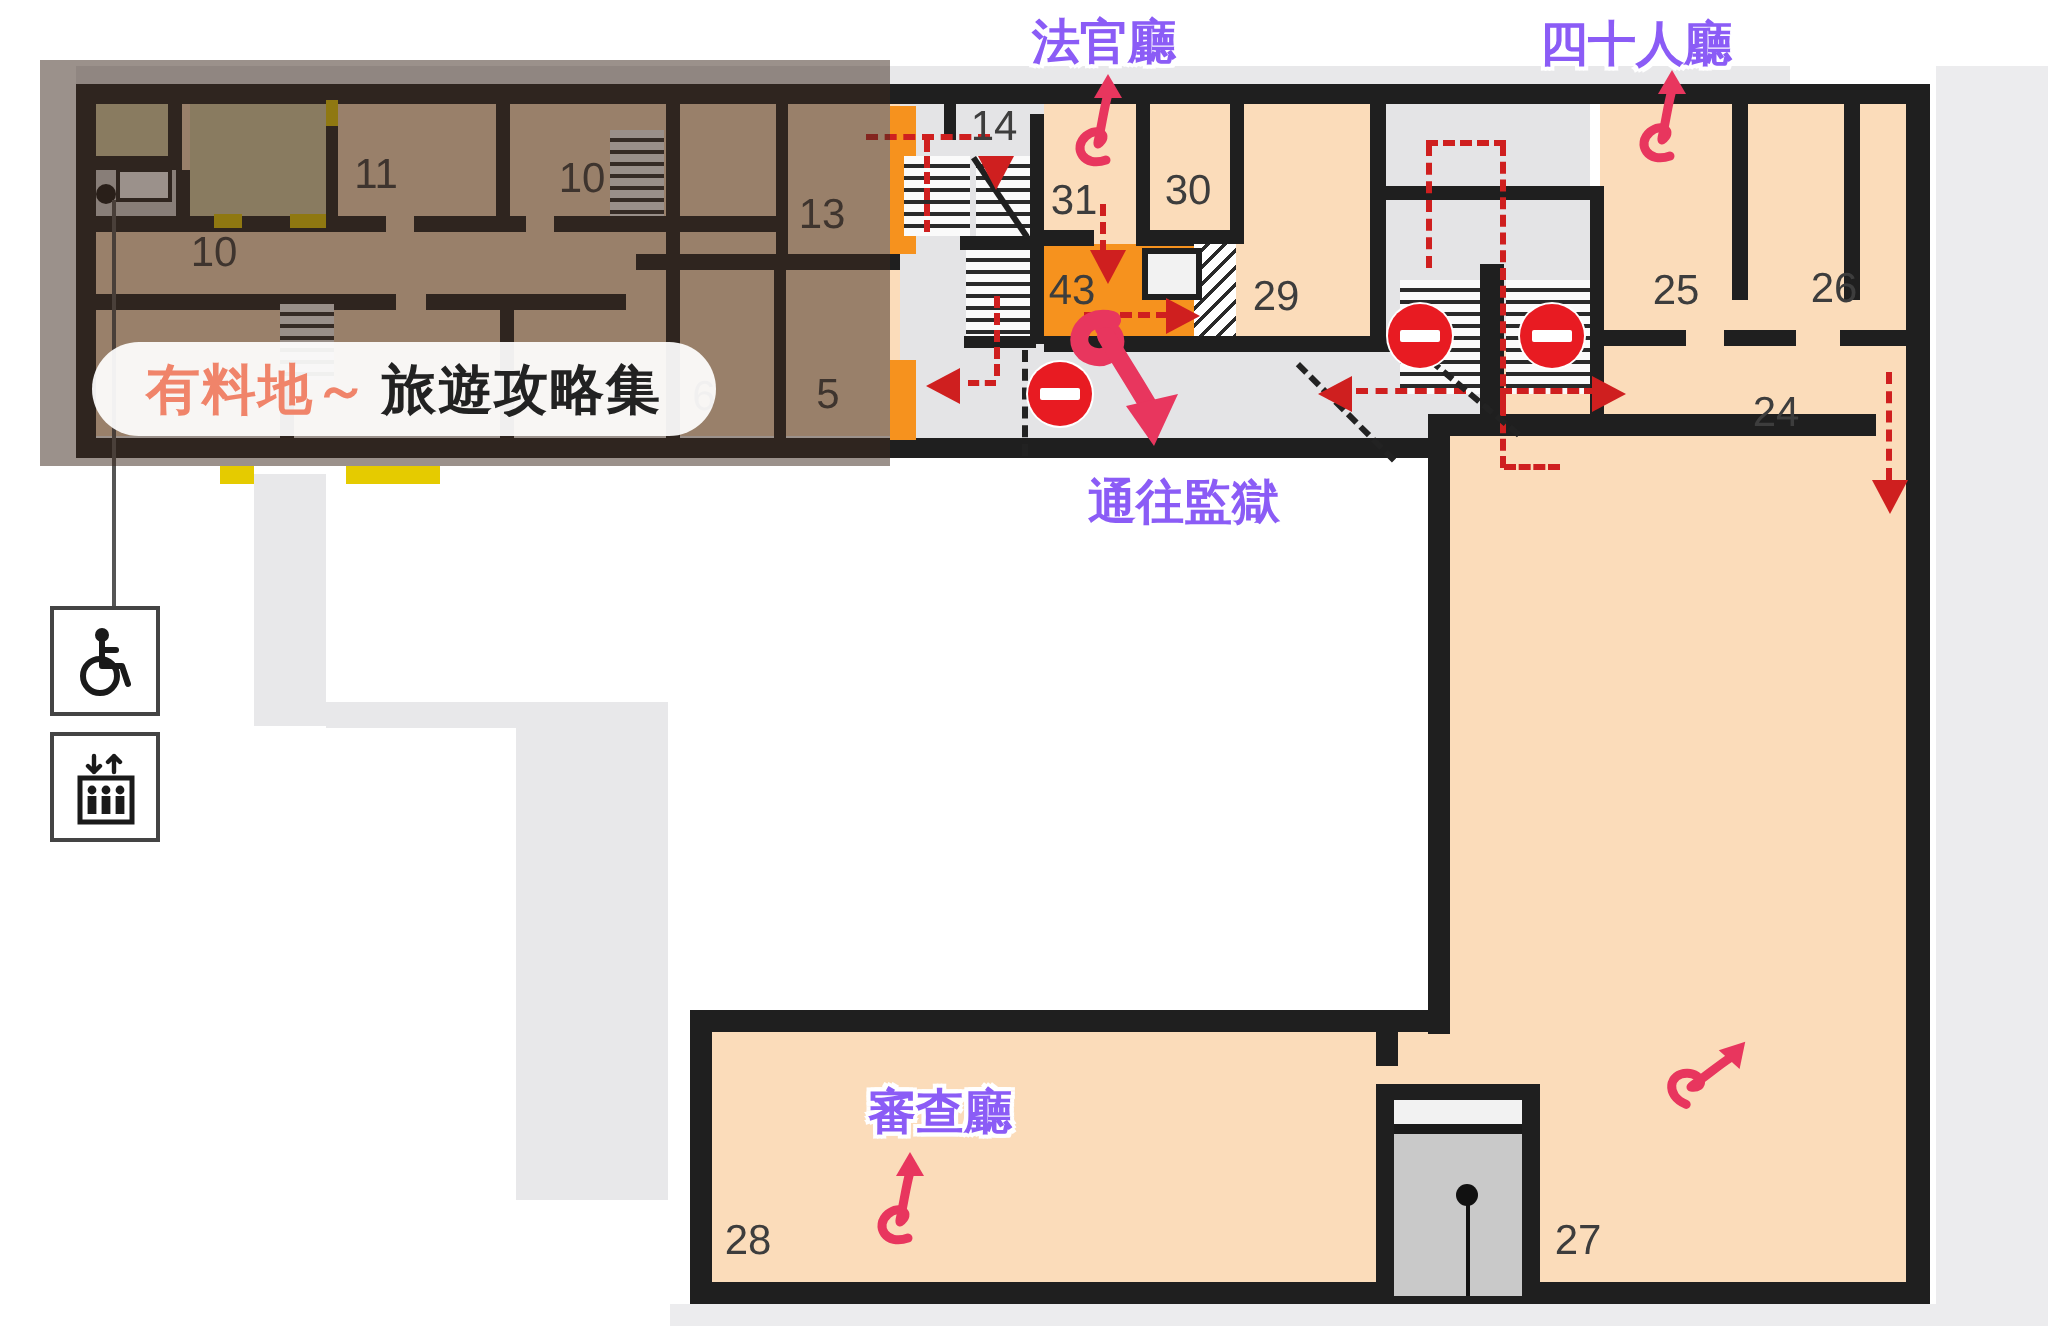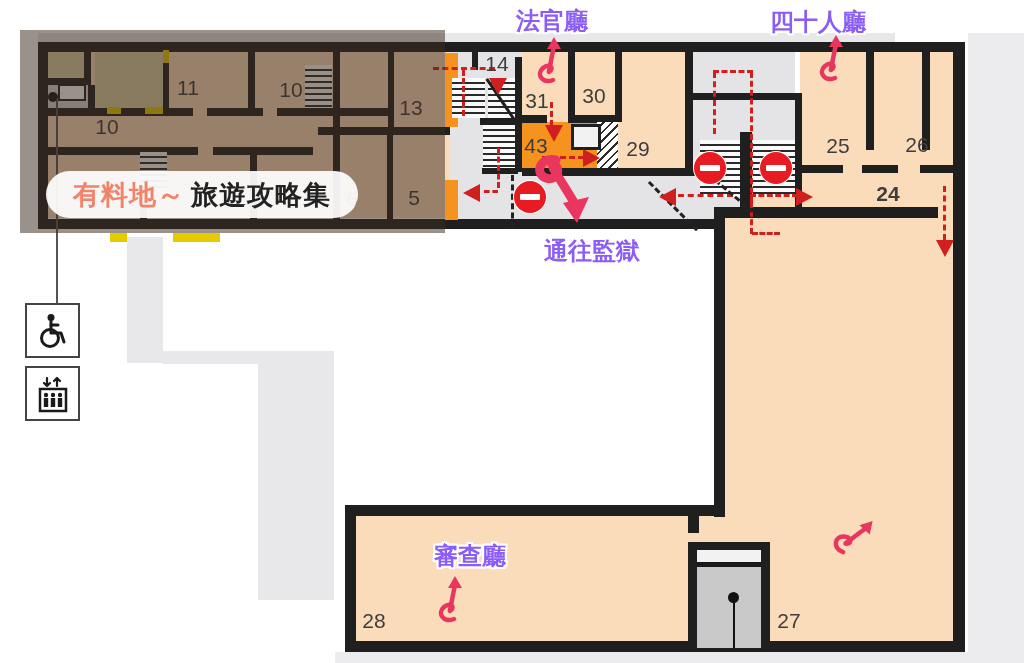--- a/index.html
+++ b/index.html
@@ -210,21 +210,21 @@
   <div class="rn" style="left:411px;top:108px;">13</div>
   <div class="rn" style="left:352px;top:199px;">6</div>
   <div class="rn" style="left:414px;top:198px;">5</div>
   <div class="rn" style="left:497px;top:64px;">14</div>
   <div class="rn" style="left:537px;top:101px;">31</div>
   <div class="rn" style="left:594px;top:96px;">30</div>
   <div class="rn" style="left:536px;top:146px;">43</div>
   <div class="rn" style="left:638px;top:149px;">29</div>
   <div class="rn" style="left:818px;top:146px;margin-left:20px;">25</div>
   <div class="rn" style="left:917px;top:145px;">26</div>
-  <div class="rn" style="left:888px;top:194px;font-weight:bold;">24</div>
+  <div class="rn" style="left:888px;top:207px;">24</div>
   <div class="rn" style="left:789px;top:621px;">27</div>
   <div class="rn" style="left:374px;top:621px;">28</div>
 
   <div class="overlay" style="left:20px;top:30px;width:425px;height:203px;"></div>
 
   <div class="hall" style="left:552px;top:21px;">法官廳</div>
   <div class="hall" style="left:592px;top:251px;">通往監獄</div>
   <div class="hall" style="left:818px;top:22px;">四十人廳</div>
   <div class="hall" style="left:470px;top:556px;">審查廳</div>
 

